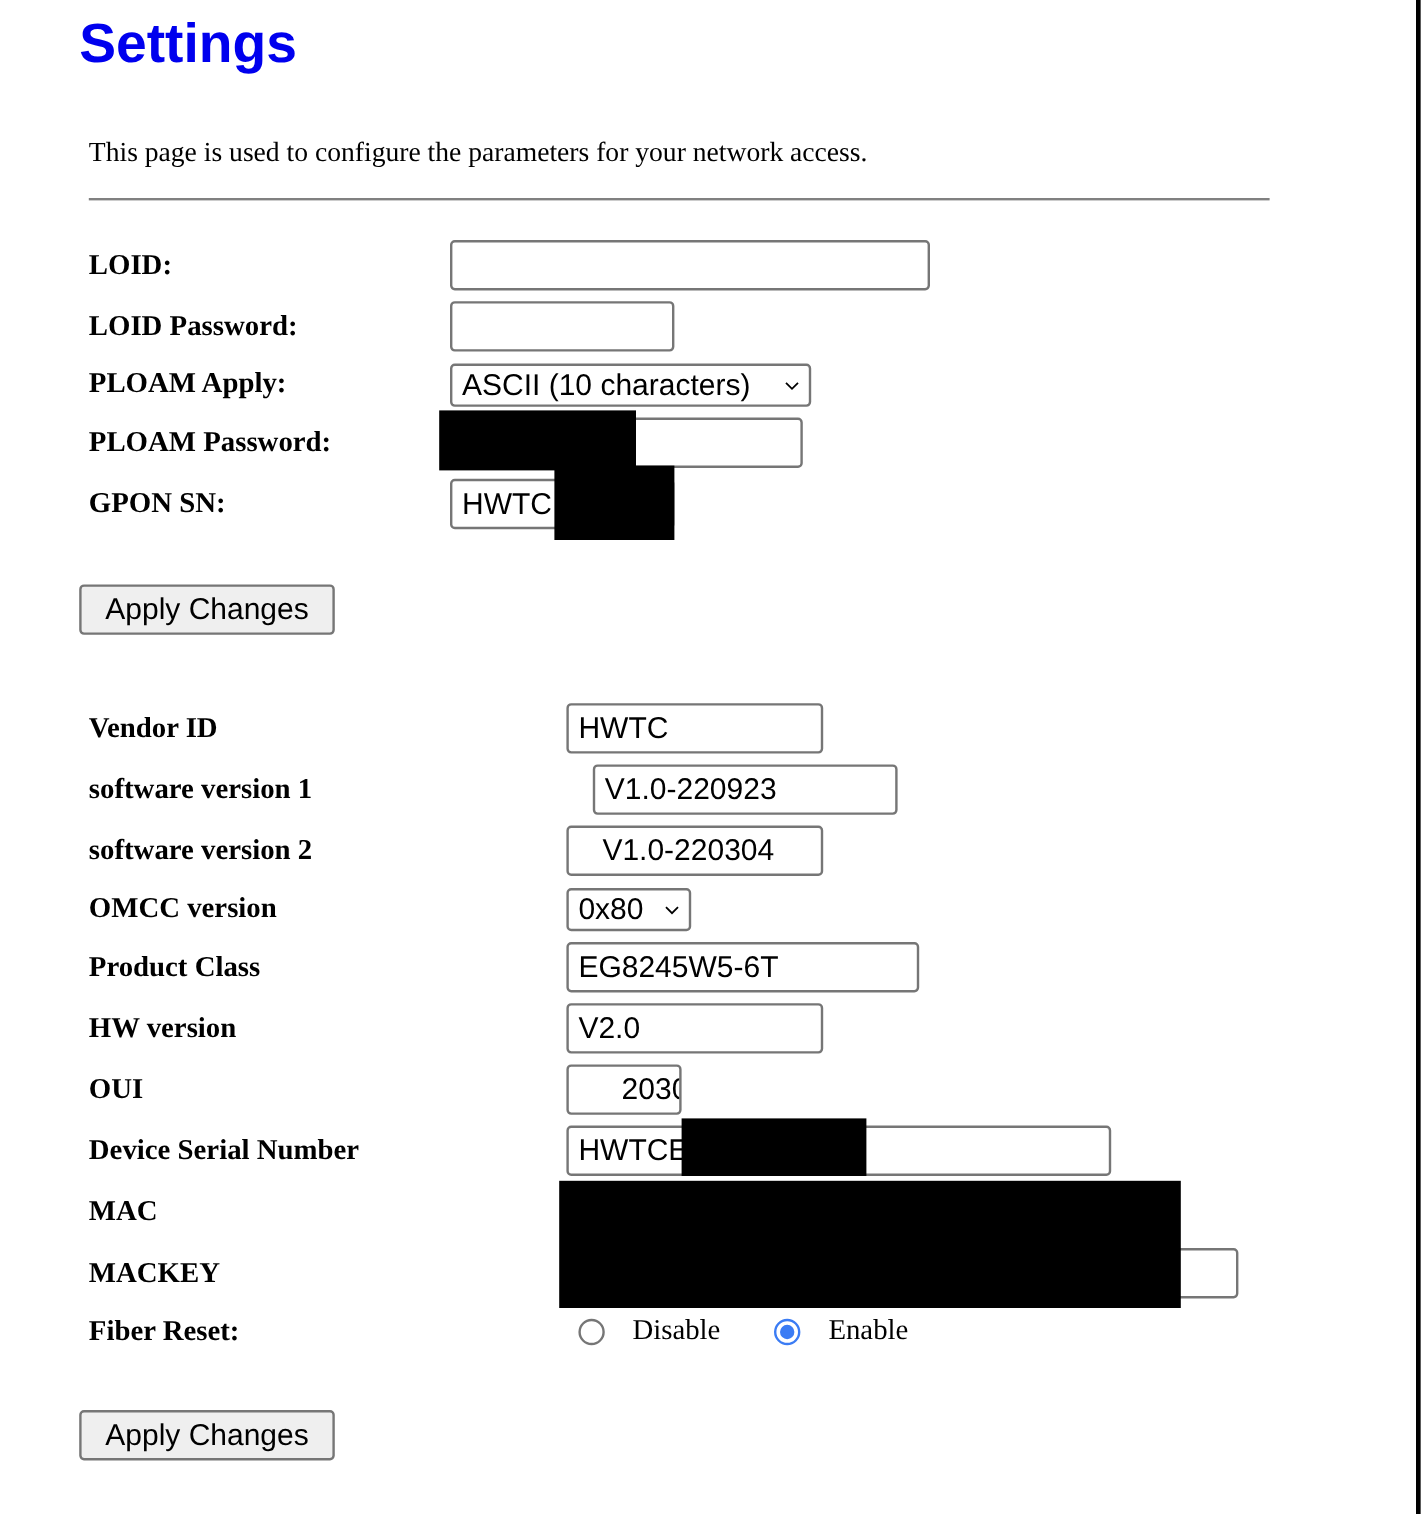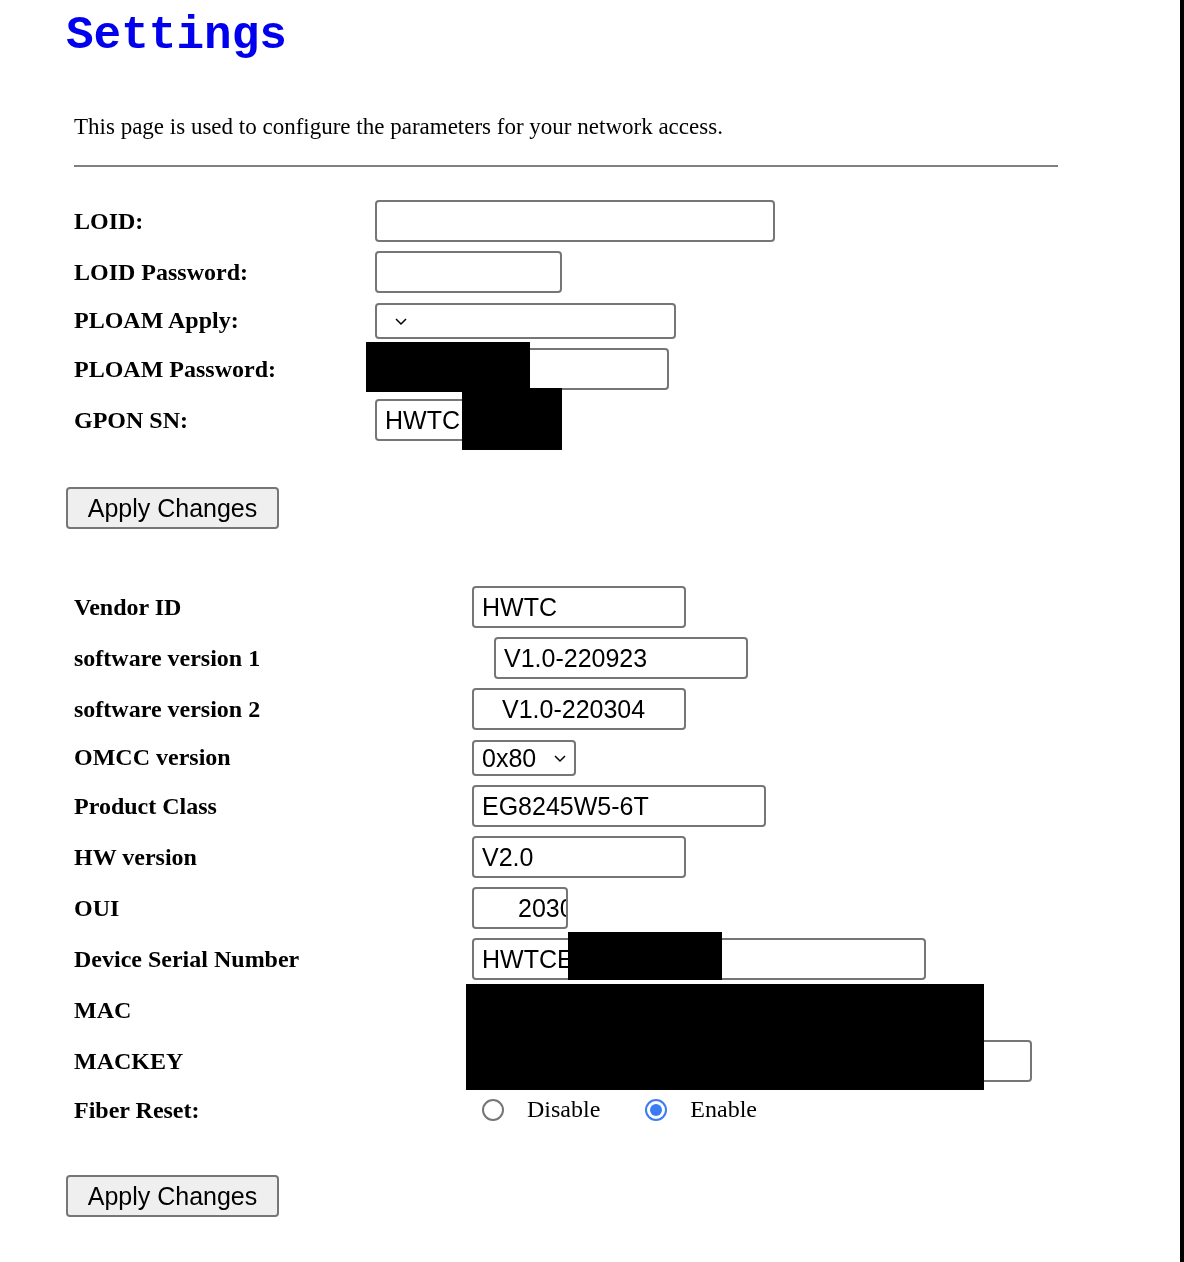--- a/index.html
+++ b/index.html
@@ -3,21 +3,21 @@
 <meta charset="utf-8">
 <style>
   html, body { margin: 0; padding: 0; background: #ffffff; }
   body {
     width: 1184px; height: 1262px; position: relative; overflow: hidden;
     font-family: "Liberation Serif", "DejaVu Serif", serif; color: #000;
   }
   .right-border { position: absolute; left: 1180px; top: 0; width: 4px; height: 1262px; background: #000; }
   h1.title {
     position: absolute; left: 66px; top: 8px; margin: 0;
-    font-family: Liberation Mono, monospace; font-weight: bold; font-size: 46px; color: #0000ee;
+    font-family: Liberation Sans, sans-serif; font-weight: bold; font-size: 46px; color: #0000ee;
     line-height: 56px;
   }
   .desc {
     position: absolute; left: 74px; top: 112px; margin: 0;
     font-size: 23px; line-height: 30px;
   }
   .rule { position: absolute; left: 74px; top: 165px; width: 984px; height: 2px; background: #808080; }
 
   .label {
     position: absolute; left: 74px; font-weight: bold; font-size: 24px; line-height: 30px;
@@ -60,20 +60,21 @@
 <div class="rule"></div>
 
 <div class="label" style="top:206px">LOID:</div>
 <div class="field" style="left:375px; top:200px; width:400px;"></div>
 
 <div class="label" style="top:257px">LOID Password:</div>
 <div class="field" style="left:375px; top:251px; width:187px;"></div>
 
 <div class="label" style="top:305px">PLOAM Apply:</div>
 <div class="select" style="left:375px; top:303px; width:301px;">
+  <span>ASCII (10 characters)</span>
   <svg class="chev" viewBox="0 0 16 16">
       <polyline points="3,6 8,11 13,6" fill="none" stroke="#000" stroke-width="1.5"></polyline>
     </svg>
 </div>
 
 <div class="label" style="top:354px">PLOAM Password:</div>
 <div class="field" style="left:375px; top:348px; width:294px;"></div>
 <div class="redact" style="left:366px; top:342px; width:164px; height:50px;"></div>
 
 <div class="label" style="top:405px">GPON SN:</div>

